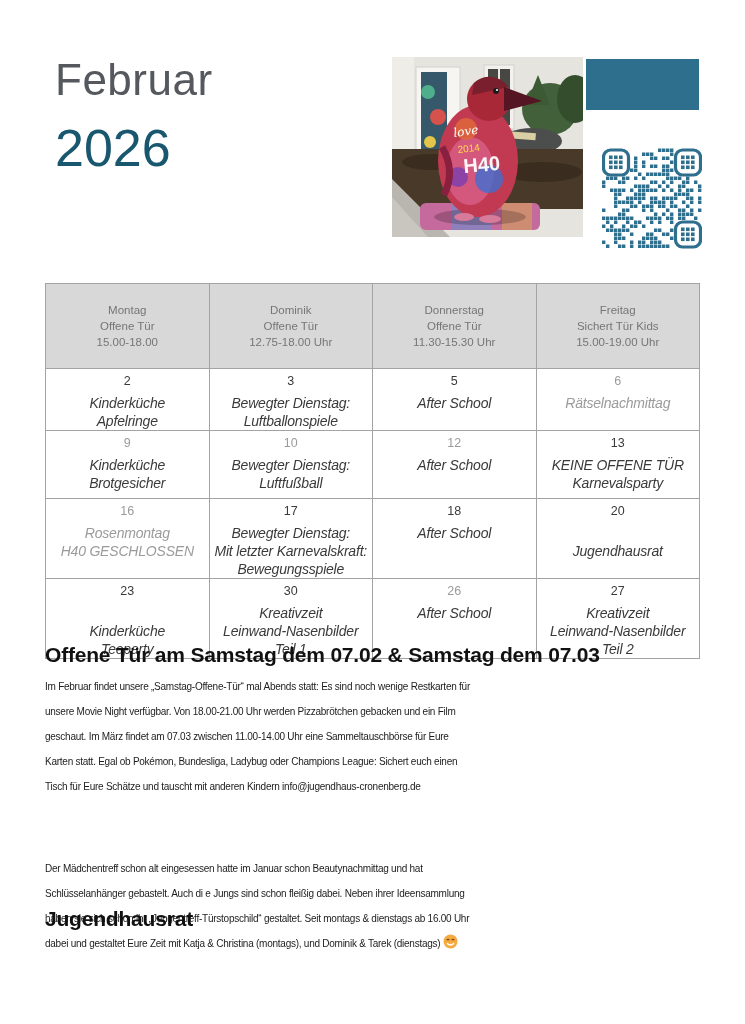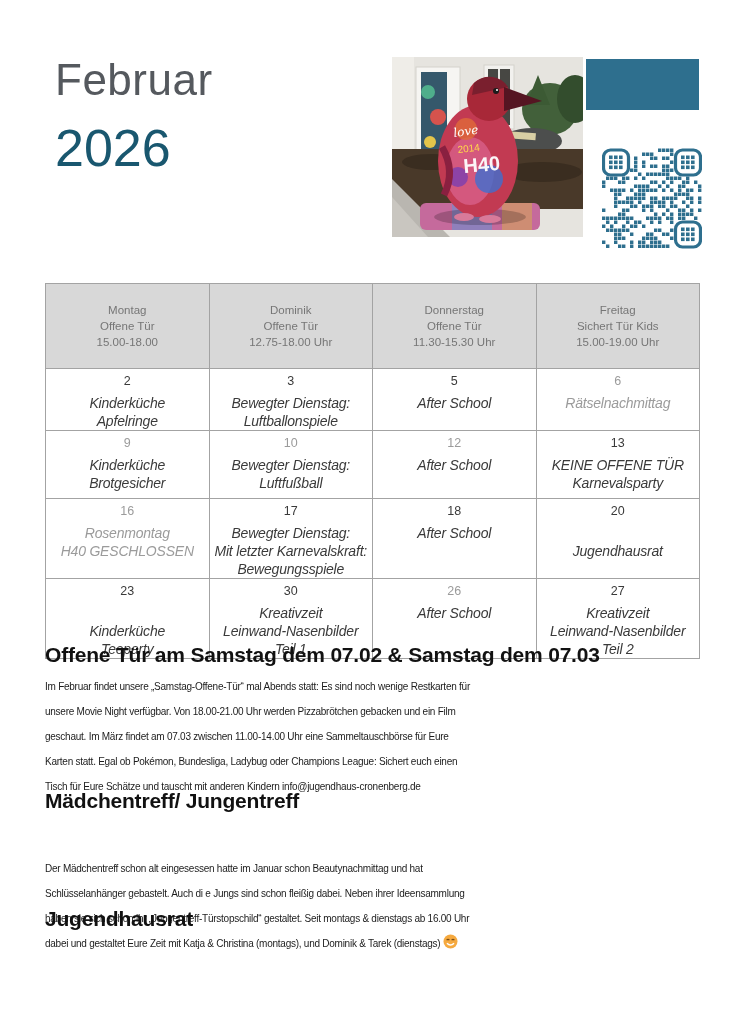--- a/index.html
+++ b/index.html
@@ -256,21 +256,20 @@
     </tbody>
   </table>
 
   <div class="sec-title t1">Offene Tür am Samstag dem 07.02 &amp; Samstag dem 07.03</div>
   <div class="sec-body b1">Im Februar findet unsere „Samstag-Offene-Tür“ mal Abends statt: Es sind noch wenige Restkarten für
 unsere Movie Night verfügbar. Von 18.00-21.00 Uhr werden Pizzabrötchen gebacken und ein Film
 geschaut. Im März findet am 07.03 zwischen 11.00-14.00 Uhr eine Sammeltauschbörse für Eure
 Karten statt. Egal ob Pokémon, Bundesliga, Ladybug oder Champions League: Sichert euch einen
 Tisch für Eure Schätze und tauscht mit anderen Kindern info@jugendhaus-cronenberg.de</div>
 
-  <div class="sec-title t2">Mädchentreff/ Jungentreff</div>
   <div class="sec-body b2"><span>Der Mädchentreff schon alt eingesessen hatte im Januar schon Beautynachmittag und hat
 Schlüsselanhänger gebastelt. Auch di e Jungs sind schon fleißig dabei. Neben ihrer Ideensammlung
 haben sie sich schon ihr „Jungentreff-Türstopschild“ gestaltet. Seit montags &amp; dienstags ab 16.00 Uhr
 dabei und gestaltet Eure Zeit mit Katja &amp; Christina (montags), und Dominik &amp; Tarek (dienstags)</span><span class="smiley"><svg width="15" height="15" viewBox="0 0 15 15">
           <circle cx="7.5" cy="7.5" r="7" fill="#f5a93f"></circle>
           <path d="M3.6 6.2 q1.4 -1.6 2.8 0" stroke="#7a4b16" stroke-width="1.1" fill="none"></path>
           <path d="M8.6 6.2 q1.4 -1.6 2.8 0" stroke="#7a4b16" stroke-width="1.1" fill="none"></path>
           <path d="M4 9.2 q3.5 3.6 7 0" stroke="#ffffff" stroke-width="1.6" fill="none"></path>
         </svg></span></div>
 

